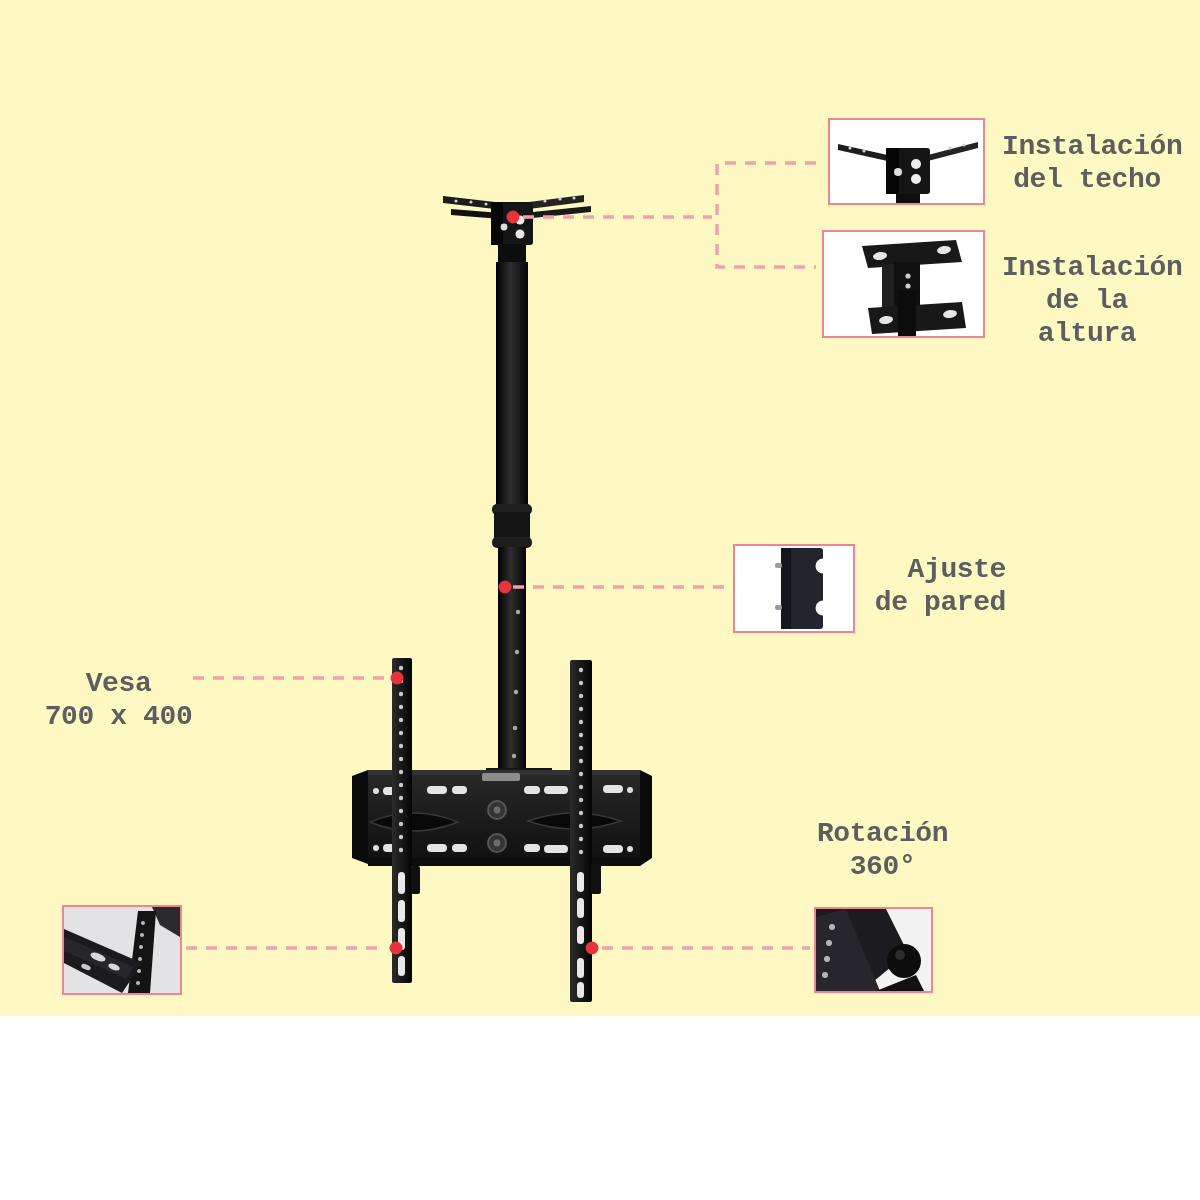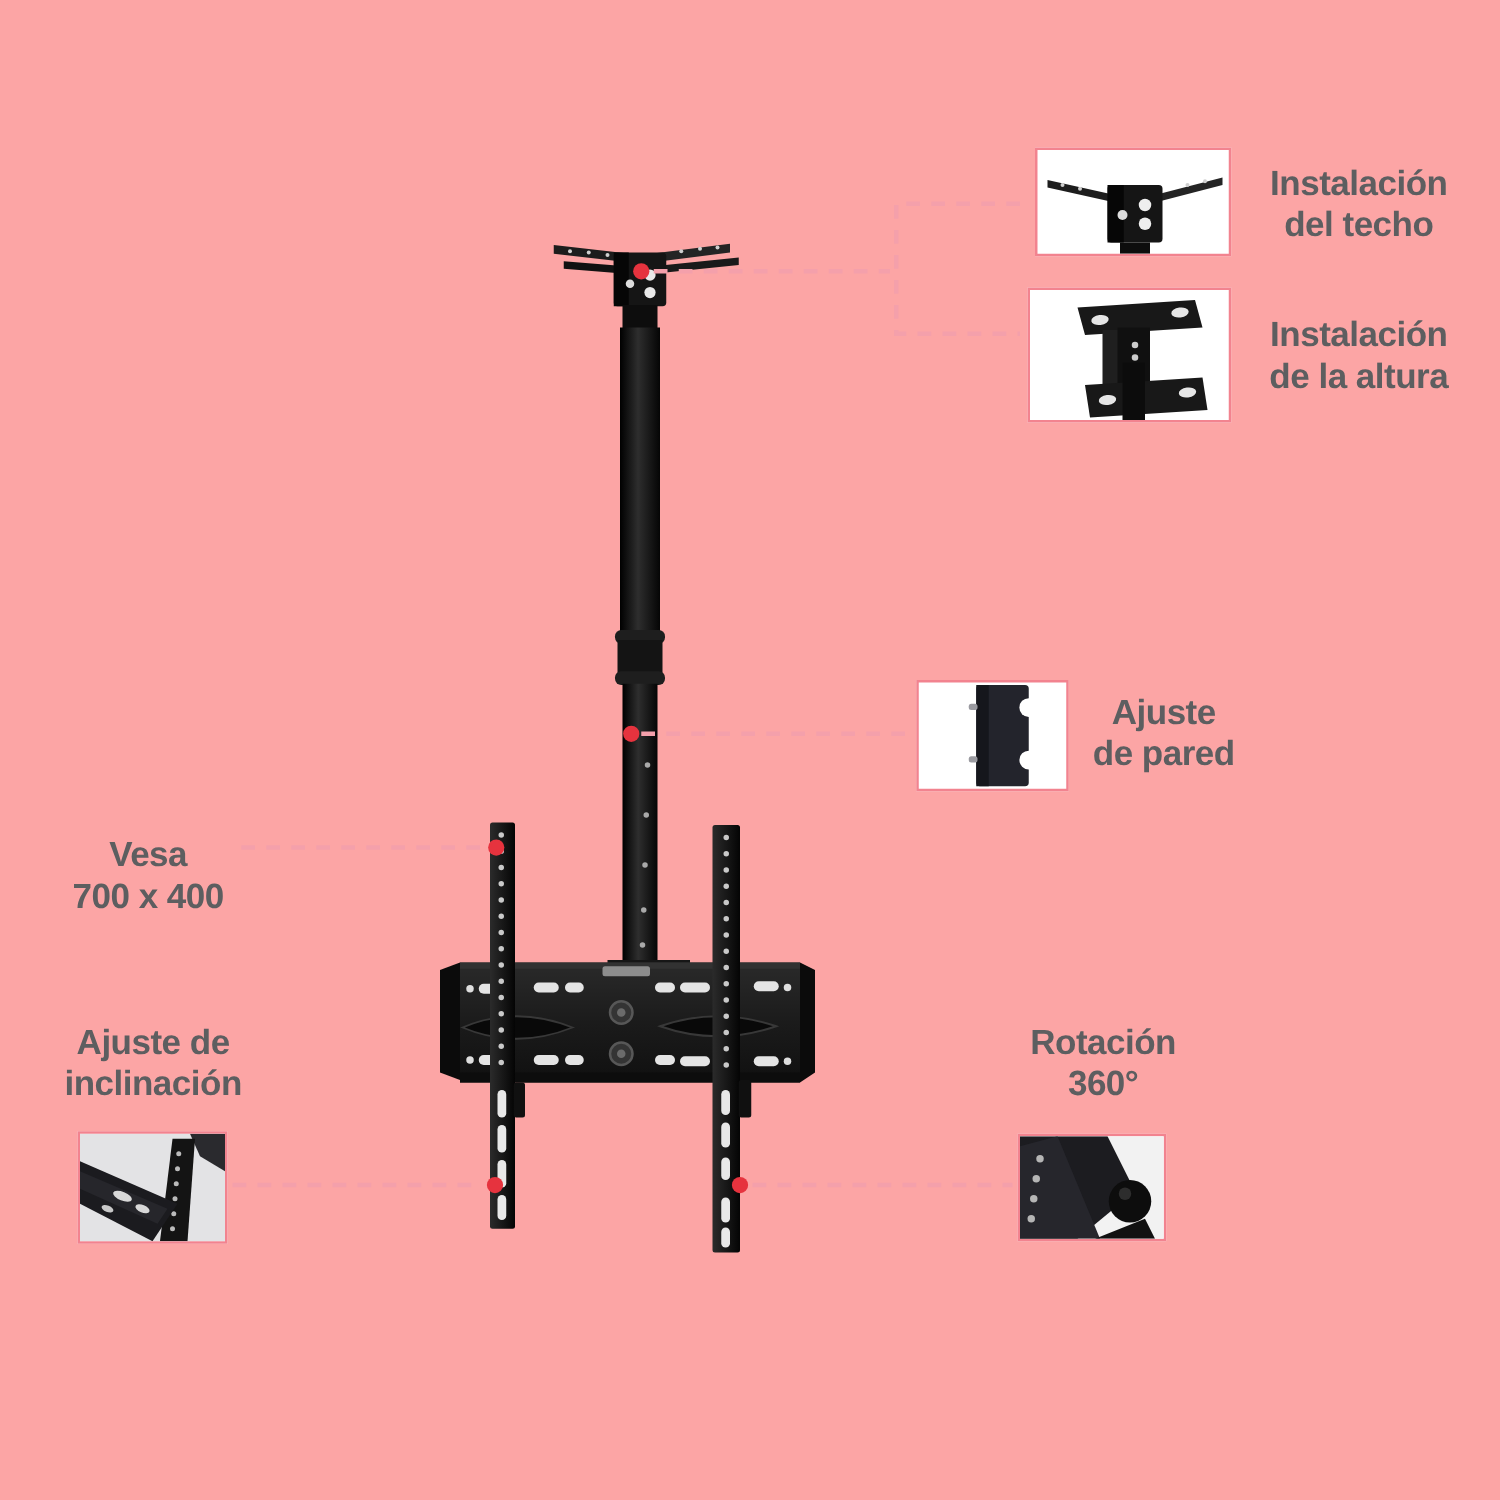--- a/index.html
+++ b/index.html
@@ -1,18 +1,18 @@
 <!DOCTYPE html>
 <html><head>
 <meta charset="utf-8">
 <style>
   html,body{margin:0;padding:0;background:#fff;}
   .canvas{
-    position:relative;width:1200px;height:1200px;background:#fca5a5;overflow:hidden;
-    font-family:Liberation Sans, sans-serif;
+    position:relative;width:1200px;height:1016px;background:#fef9c3;overflow:hidden;
+    font-family:Liberation Mono, monospace;
   }
   .product-svg{position:absolute;left:0;top:0;}
   .callout-box{
     position:absolute;border:2px solid #f2838f;background:#ffffff;box-sizing:border-box;
   }
   .callout-box svg{display:block;}
   .label{
     position:absolute;color:#5d5e60;font-size:28px;line-height:33px;font-weight:600;
     letter-spacing:-0.4px;text-align:center;
   }
@@ -266,33 +266,29 @@
   <div class="label" style="left:1002px;top:130px;width:170px;">
     <span>Instalación</span>
     <span>del techo</span>
   </div>
 
   <div class="label" style="left:1002px;top:251px;width:170px;">
     <span>Instalación</span>
     <span>de la altura</span>
   </div>
 
-  <div class="label" style="left:856px;top:553px;width:150px;">
+  <div class="label" style="left:856px;top:553px;width:150px;text-align:right;">
     <span>Ajuste</span>
     <span>de pared</span>
   </div>
 
   <div class="label" style="left:36px;top:651px;width:165px;margin-top:16px;">
     <span>Vesa</span>
     <span>700 x 400</span>
   </div>
 
-  <div class="label" style="left:30px;top:817px;width:185px;">
-    <span>Ajuste de</span>
-    <span>inclinación</span>
-  </div>
 
   <div class="label" style="left:800px;top:817px;width:165px;">
     <span>Rotación</span>
     <span>360°</span>
   </div>
 
 </div>
 
 </body></html>

